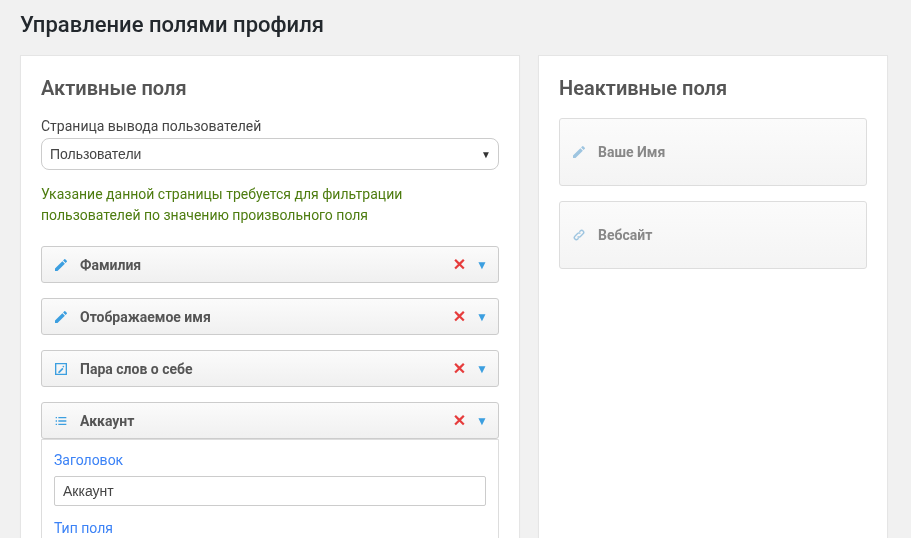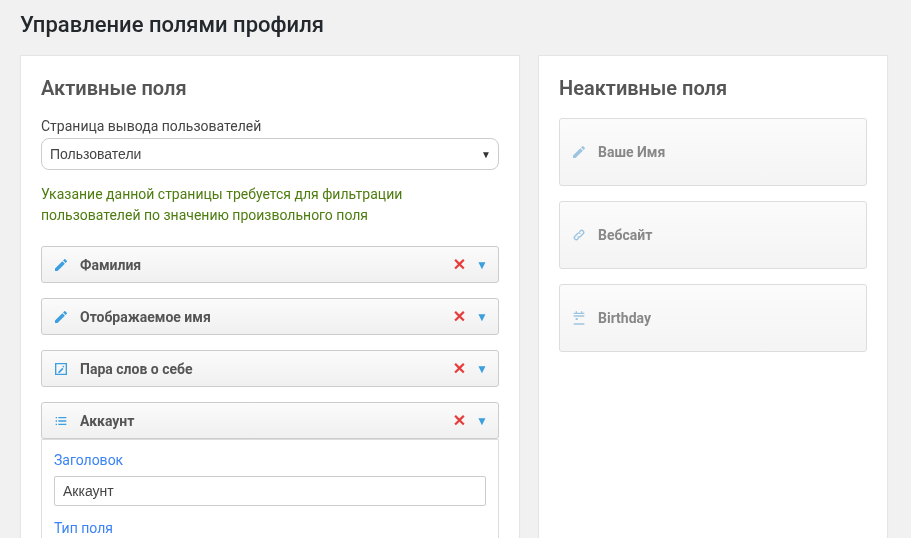--- a/index.html
+++ b/index.html
@@ -243,22 +243,14 @@
 
     <div class="inactive-row">
       <span class="field-icon">
         <svg width="16" height="16" viewBox="0 0 24 24">
             <path fill="currentColor" d="M10.59 13.41a2 2 0 0 0 2.83 0l4-4a2 2 0 1 0-2.83-2.83l-1.29 1.3-1.42-1.42 1.3-1.3a4 4 0 1 1 5.65 5.66l-4 4a4 4 0 0 1-5.65 0l1.41-1.41zm2.82-2.82a2 2 0 0 0-2.83 0l-4 4a2 2 0 1 0 2.83 2.83l1.29-1.3 1.42 1.42-1.3 1.3a4 4 0 1 1-5.65-5.66l4-4a4 4 0 0 1 5.65 0l-1.41 1.41z"></path>
           </svg>
       </span>
       <span class="field-label">Вебсайт</span>
     </div>
 
-    <div class="inactive-row">
-      <span class="field-icon">
-        <svg width="16" height="16" viewBox="0 0 24 24">
-            <path fill="currentColor" d="M7 2h2v2h6V2h2v2h3v18H4V4h3V2zm13 8H4v10h16V10zM4 6v2h16V6H4zm3 6h3v3H7v-3z"></path>
-          </svg>
-      </span>
-      <span class="field-label">Birthday</span>
-    </div>
   </div>
 </div>
 
 </body></html>

